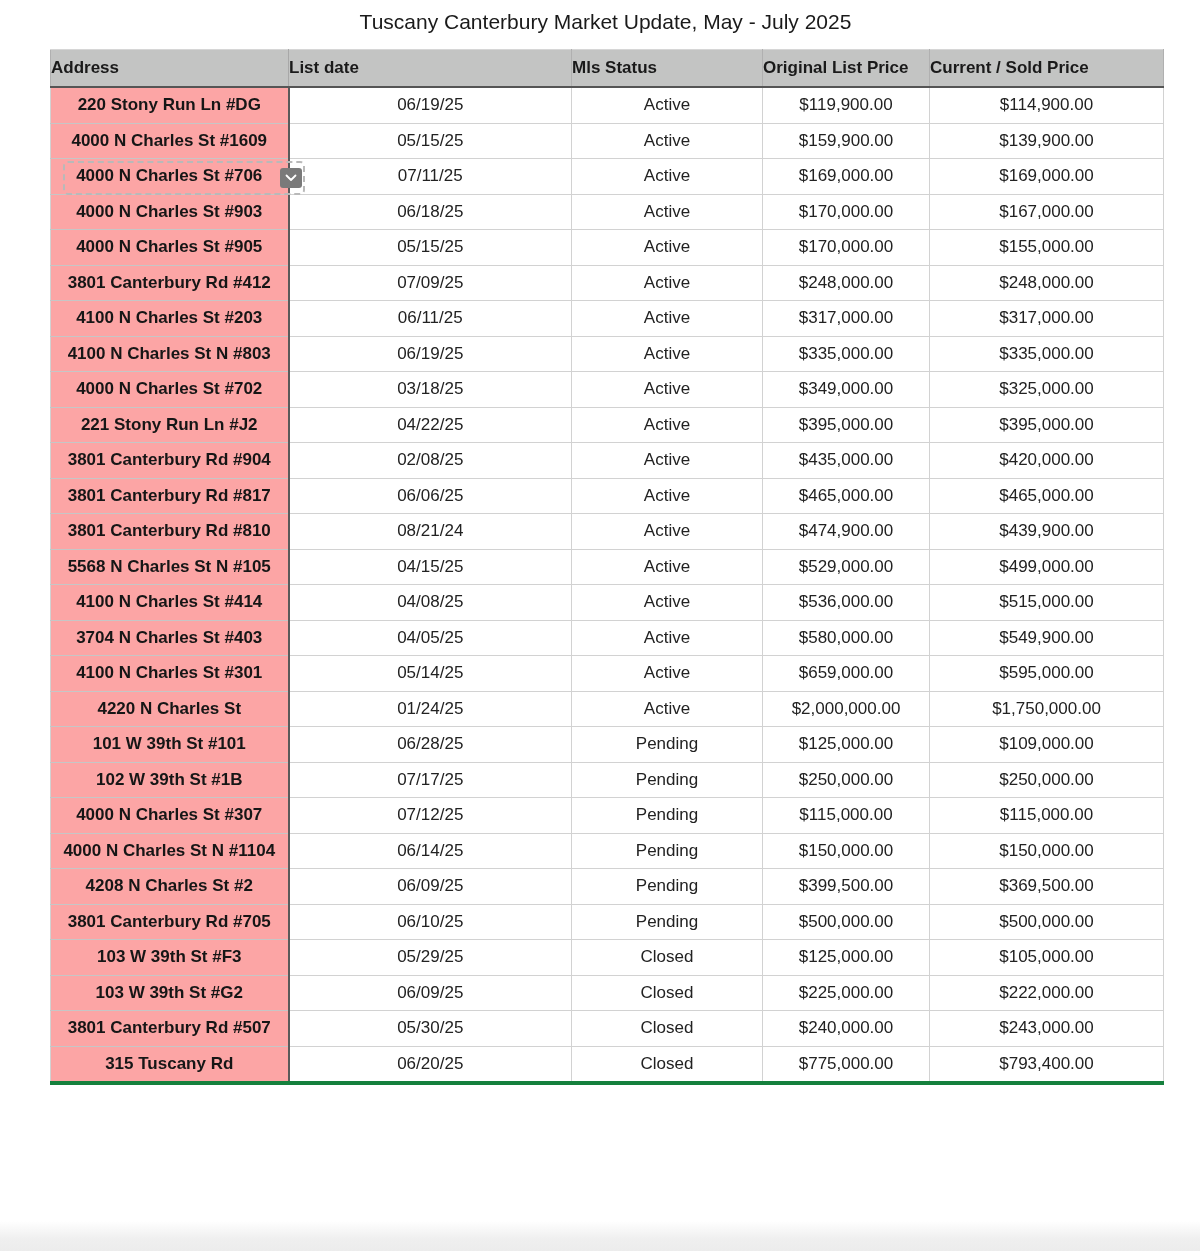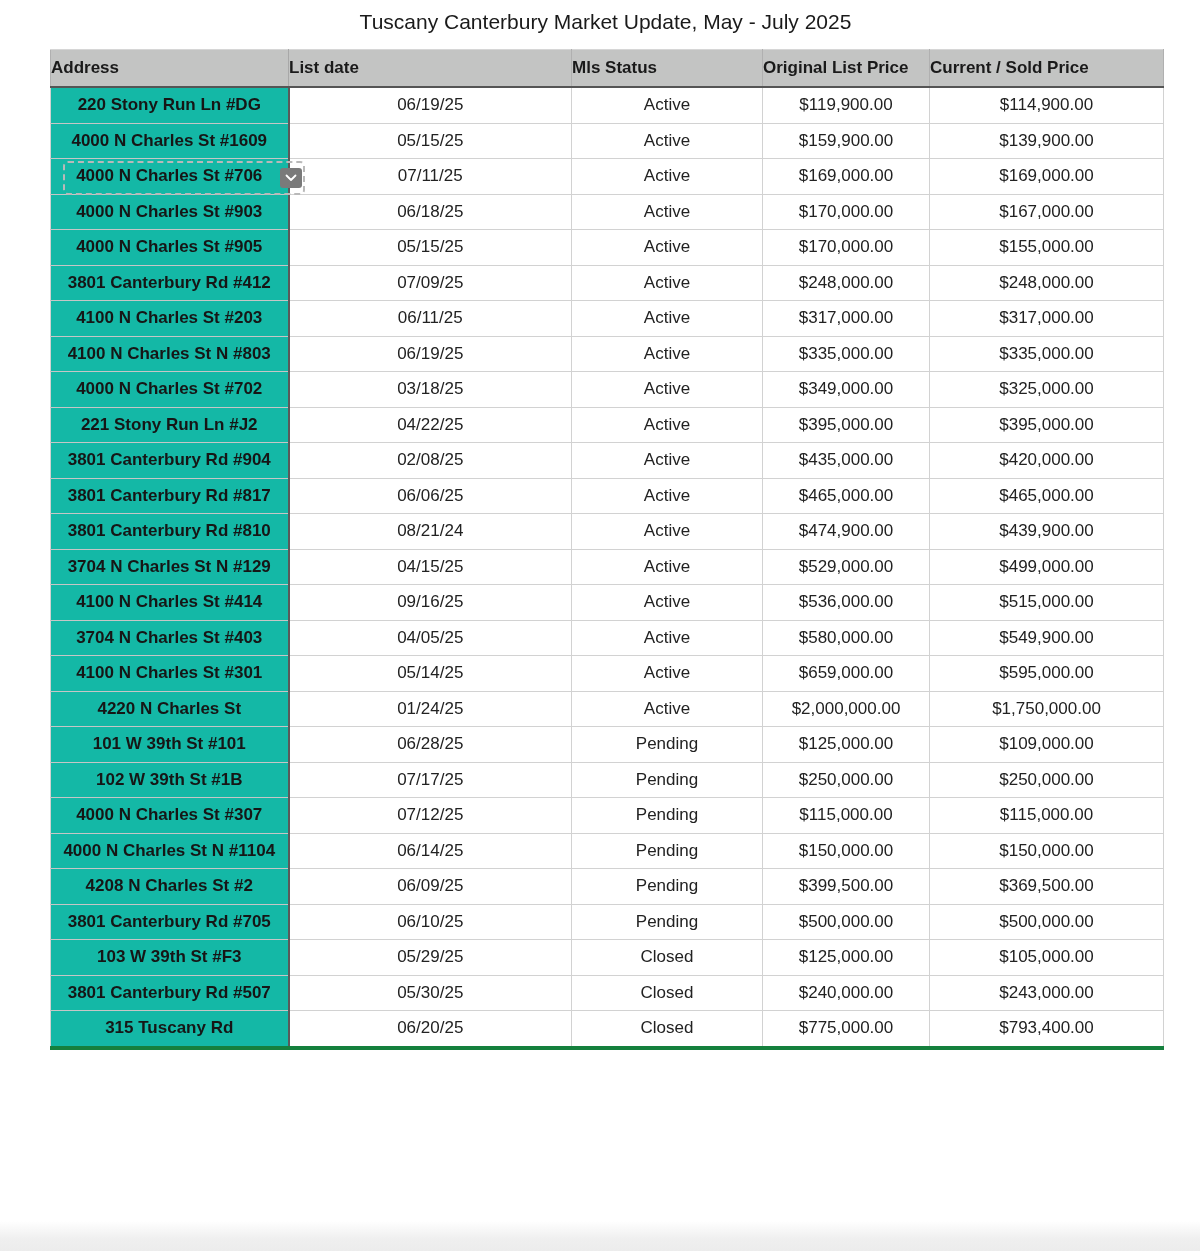--- a/index.html
+++ b/index.html
@@ -62,21 +62,21 @@
       padding: 0;
       font-size: 17px;
       text-align: center;
       border-bottom: 1px solid #d2d2d2;
       border-left: 1px solid #d2d2d2;
       border-right: 1px solid #d2d2d2;
       color: #222222;
       white-space: nowrap;
     }
     tbody td.addr {
-      background: #14b8a6;
+      background: #fca5a5;
       font-weight: bold;
       color: #161616;
       border-right: 2px solid #5a5a5a;
       border-bottom: 1px solid #c6c6c6;
       position: relative;
     }
     tbody tr:last-child td {
       border-bottom: 4px solid #15803d;
     }
     .selected-cell-outline {
@@ -248,30 +248,30 @@
 
   <tr>
     <td class="addr"><span class="cell-text">3801 Canterbury Rd #810</span></td>
     <td>08/21/24</td>
     <td>Active</td>
     <td>$474,900.00</td>
     <td>$439,900.00</td>
   </tr>
 
   <tr>
-    <td class="addr"><span class="cell-text">3704 N Charles St N #129</span></td>
+    <td class="addr"><span class="cell-text">5568 N Charles St N #105</span></td>
     <td>04/15/25</td>
     <td>Active</td>
     <td>$529,000.00</td>
     <td>$499,000.00</td>
   </tr>
 
   <tr>
     <td class="addr"><span class="cell-text">4100 N Charles St #414</span></td>
-    <td>09/16/25</td>
+    <td>04/08/25</td>
     <td>Active</td>
     <td>$536,000.00</td>
     <td>$515,000.00</td>
   </tr>
 
   <tr>
     <td class="addr"><span class="cell-text">3704 N Charles St #403</span></td>
     <td>04/05/25</td>
     <td>Active</td>
     <td>$580,000.00</td>
@@ -343,20 +343,27 @@
   </tr>
 
   <tr>
     <td class="addr"><span class="cell-text">103 W 39th St #F3</span></td>
     <td>05/29/25</td>
     <td>Closed</td>
     <td>$125,000.00</td>
     <td>$105,000.00</td>
   </tr>
 
+  <tr>
+    <td class="addr"><span class="cell-text">103 W 39th St #G2</span></td>
+    <td>06/09/25</td>
+    <td>Closed</td>
+    <td>$225,000.00</td>
+    <td>$222,000.00</td>
+  </tr>
 
   <tr>
     <td class="addr"><span class="cell-text">3801 Canterbury Rd #507</span></td>
     <td>05/30/25</td>
     <td>Closed</td>
     <td>$240,000.00</td>
     <td>$243,000.00</td>
   </tr>
 
 

